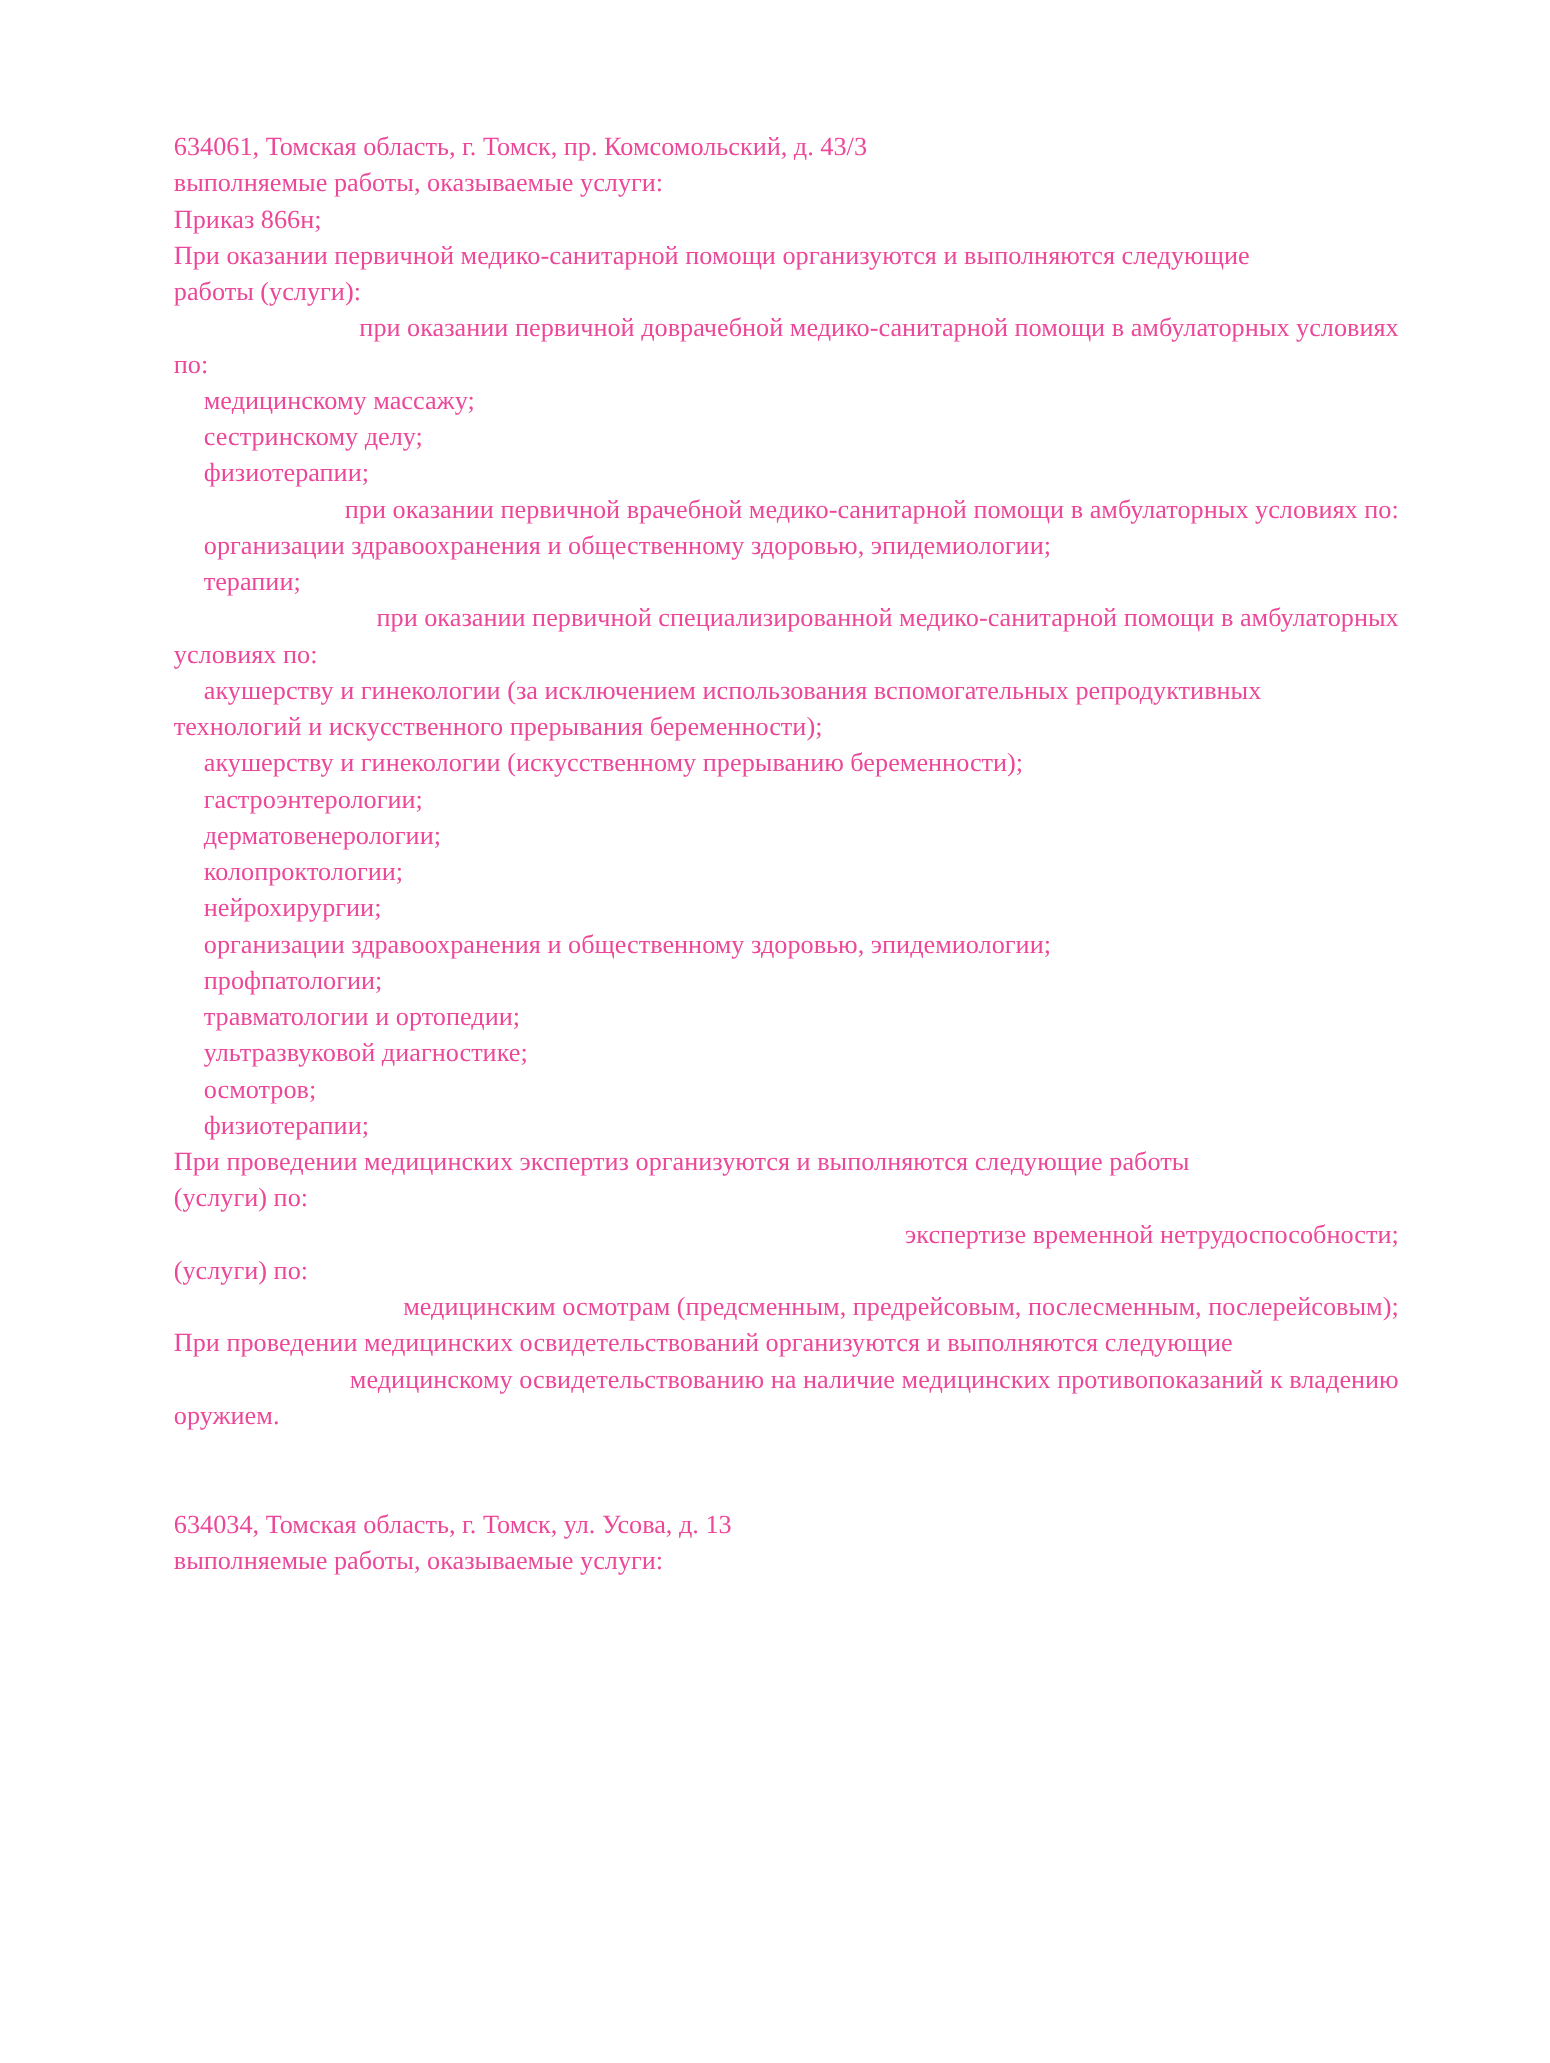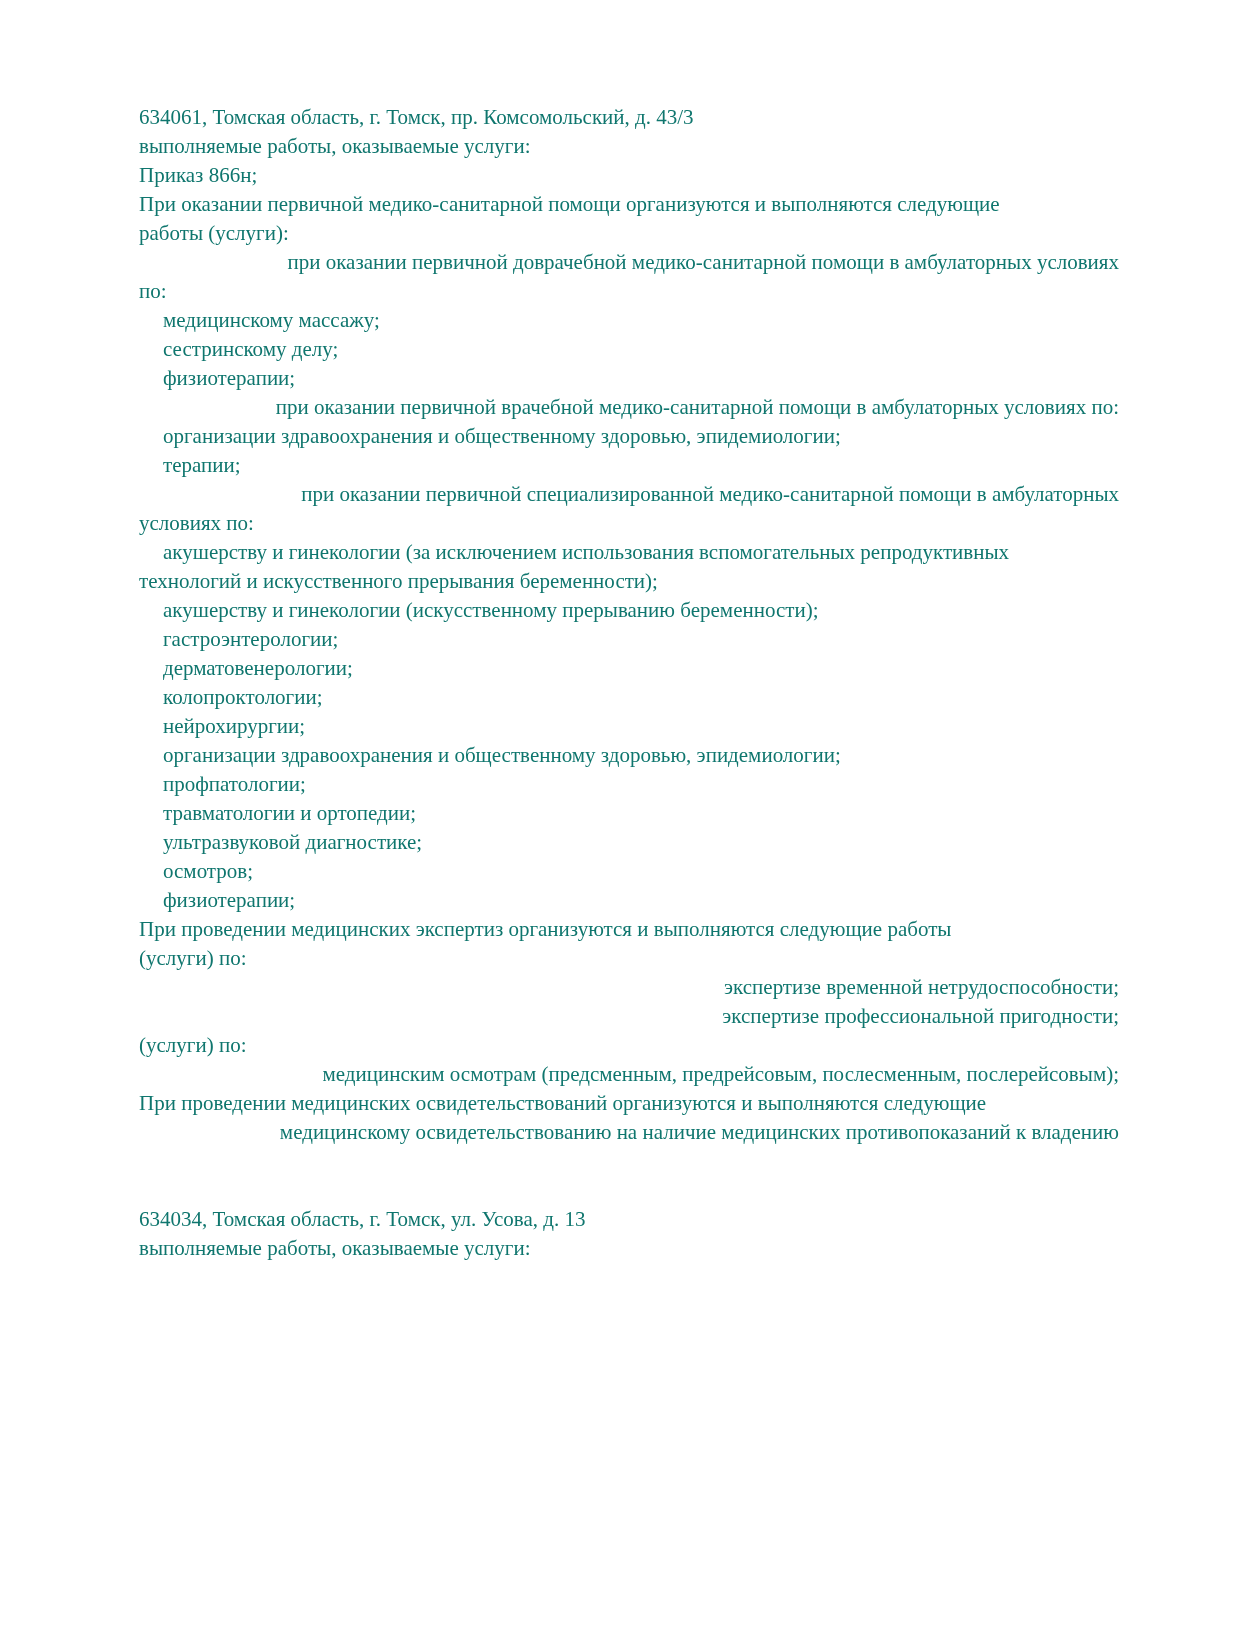--- a/index.html
+++ b/index.html
@@ -15,21 +15,21 @@
     overflow: hidden;
   }
   .doc {
     position: absolute;
     left: 139px;
     top: 103px;
     width: 980px;
     font-family: "Liberation Serif", "DejaVu Serif", serif;
     font-size: 21px;
     line-height: 29px;
-    color: #0f766e;
+    color: #ec4899;
   }
   .line {
     white-space: nowrap;
     min-height: 29px;
   }
   .indent-0 { padding-left: 0; }
   .indent-1 { padding-left: 12px; text-align: right; }
   .indent-2 { padding-left: 24px; }
   .blank { }
 </style>
@@ -62,23 +62,23 @@
       <div class="line indent-2">нейрохирургии;</div>
       <div class="line indent-2">организации здравоохранения и общественному здоровью, эпидемиологии;</div>
       <div class="line indent-2">профпатологии;</div>
       <div class="line indent-2">травматологии и ортопедии;</div>
       <div class="line indent-2">ультразвуковой диагностике;</div>
       <div class="line indent-2">осмотров;</div>
       <div class="line indent-2">физиотерапии;</div>
       <div class="line indent-0">При проведении медицинских экспертиз организуются и выполняются следующие работы</div>
       <div class="line indent-0">(услуги) по:</div>
       <div class="line indent-1">экспертизе временной нетрудоспособности;</div>
-      <div class="line indent-1">экспертизе профессиональной пригодности;</div>
       <div class="line indent-0">(услуги) по:</div>
       <div class="line indent-1">медицинским осмотрам (предсменным, предрейсовым, послесменным, послерейсовым);</div>
       <div class="line indent-0">При проведении медицинских освидетельствований организуются и выполняются следующие</div>
       <div class="line indent-1">медицинскому освидетельствованию на наличие медицинских противопоказаний к владению</div>
+      <div class="line indent-0">оружием.</div>
       <div class="line indent-0 blank">&nbsp;</div>
       <div class="line indent-0 blank">&nbsp;</div>
       <div class="line indent-0">634034, Томская область, г. Томск, ул. Усова, д. 13</div>
       <div class="line indent-0">выполняемые работы, оказываемые услуги:</div>
     </div>
 </div>
 
 </body></html>

